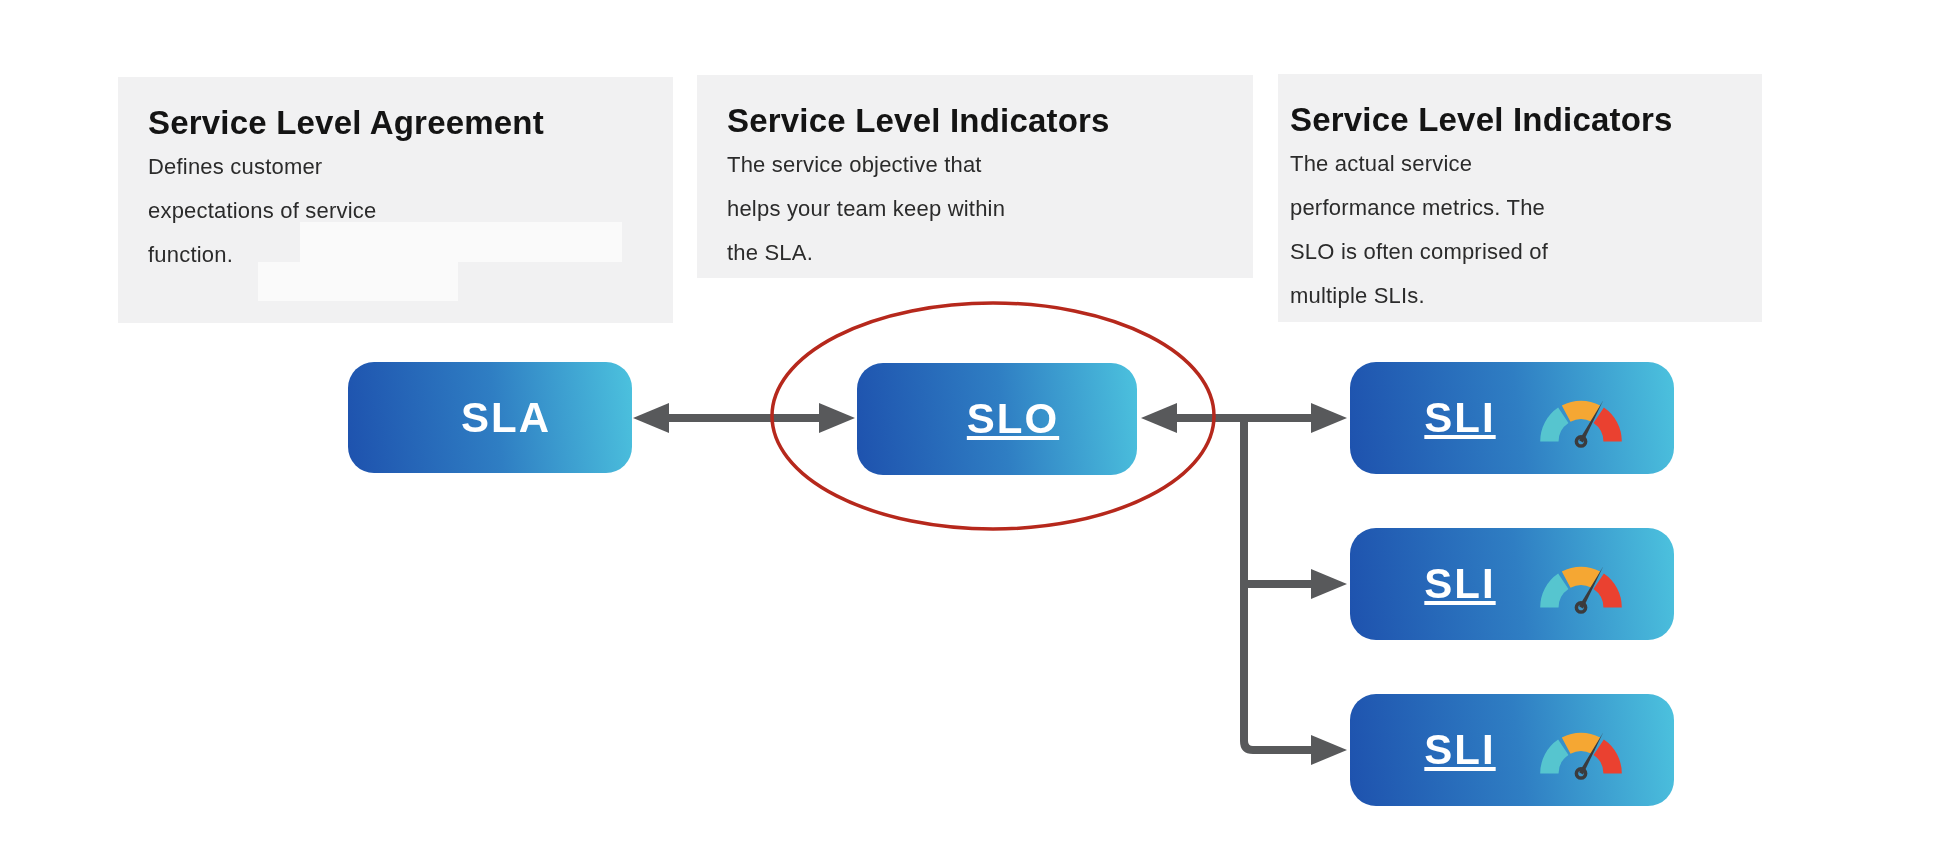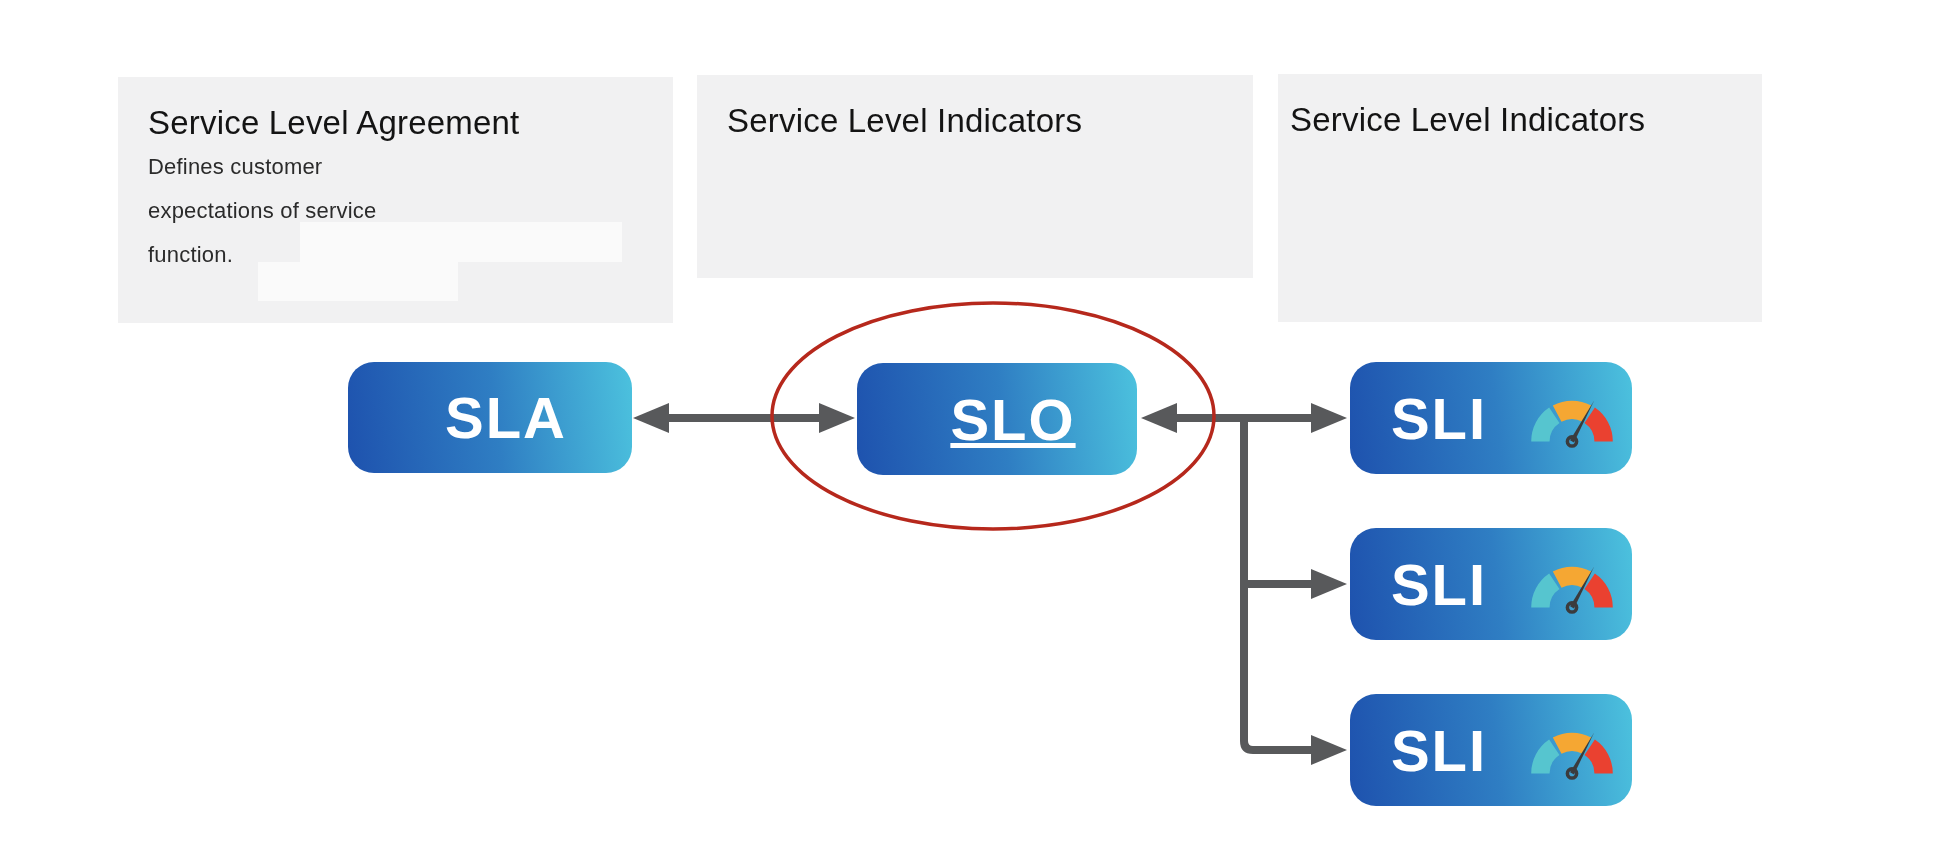--- a/index.html
+++ b/index.html
@@ -26,21 +26,21 @@
   }
   .canvas{position:relative;width:1960px;height:862px;background:#ffffff;}
 
   
   .card{
     position:absolute;
     background:var(--card-bg);
     padding:24px 26px 20px 30px;
   }
   .card-title{
-    font-size:33px;font-weight:normal;color:var(--title-color);
+    font-size:33px;font-weight:bold;color:var(--title-color);
     line-height:44px;letter-spacing:.2px;
   }
   .card-body{
     font-size:22px;font-weight:normal;color:var(--body-color);
     line-height:44px;white-space:pre-line;letter-spacing:.2px;
   }
   .card-1{left:118px;top:77px;width:555px;height:246px;}
   .card-2{left:697px;top:75px;width:556px;height:203px;}
   .card-3{left:1278px;top:74px;width:484px;height:248px;padding-left:12px;}
 
@@ -50,25 +50,25 @@
 
   
   .node{
     position:absolute;
     border-radius:26px;
     background:linear-gradient(83deg,var(--node-grad-a) 0%,var(--node-grad-b) 52%,var(--node-grad-c) 100%);
     display:flex;align-items:center;justify-content:center;
     color:#ffffff;
   }
   .node-label{
-    font-size:58px;font-weight:bold;letter-spacing:2px;color:#ffffff;margin-left:32px;
+    font-size:42px;font-weight:bold;letter-spacing:2px;color:#ffffff;margin-left:32px;
   }
   .node-sla{left:348px;top:362px;width:284px;height:111px;}
   .node-slo{left:857px;top:363px;width:280px;height:112px;text-decoration:underline;}
-  .node-sli{width:282px;height:112px;gap:34px;}
+  .node-sli{width:324px;height:112px;gap:34px;text-decoration:underline;}
   .node-sli-1{left:1350px;top:362px;}
   .node-sli-2{left:1350px;top:528px;}
   .node-sli-3{left:1350px;top:694px;}
   .gauge{width:102px;height:64px;flex:0 0 auto;}
 
   
   .overlay{
     position:absolute;left:0;top:0;width:1960px;height:862px;
     pointer-events:none;
   }
@@ -82,24 +82,31 @@
     <div class="card-title">Service Level Agreement</div>
     <div class="card-body">Defines customer
 expectations of service
 function.</div>
   </div>
   <div class="redact redact-1"></div>
   <div class="redact redact-2"></div>
 
   <div class="card card-2">
     <div class="card-title">Service Level Indicators</div>
+    <div class="card-body">The service objective that
+helps your team keep within
+the SLA.</div>
   </div>
 
   <div class="card card-3">
     <div class="card-title">Service Level Indicators</div>
+    <div class="card-body">The actual service
+performance metrics. The
+SLO is often comprised of
+multiple SLIs.</div>
   </div>
 
   <svg class="overlay" viewBox="0 0 1960 862">
 
     <line x1="664" y1="418" x2="824" y2="418" stroke="#58595b" stroke-width="8"></line>
     <polygon points="633,418 669,403 669,433" fill="#58595b"></polygon>
     <polygon points="855,418 819,403 819,433" fill="#58595b"></polygon>
 
     <line x1="1172" y1="418" x2="1318" y2="418" stroke="#58595b" stroke-width="8"></line>
     <polygon points="1141,418 1177,403 1177,433" fill="#58595b"></polygon>

